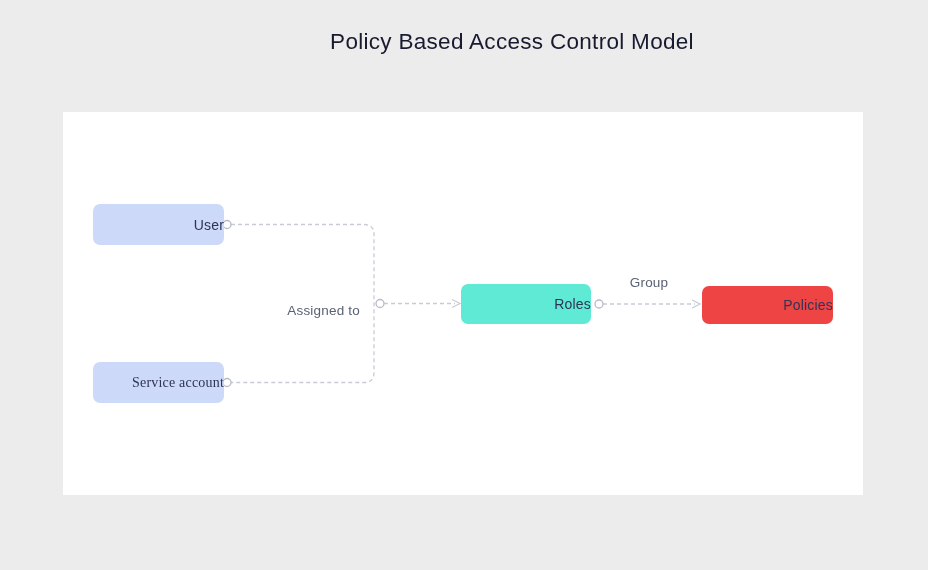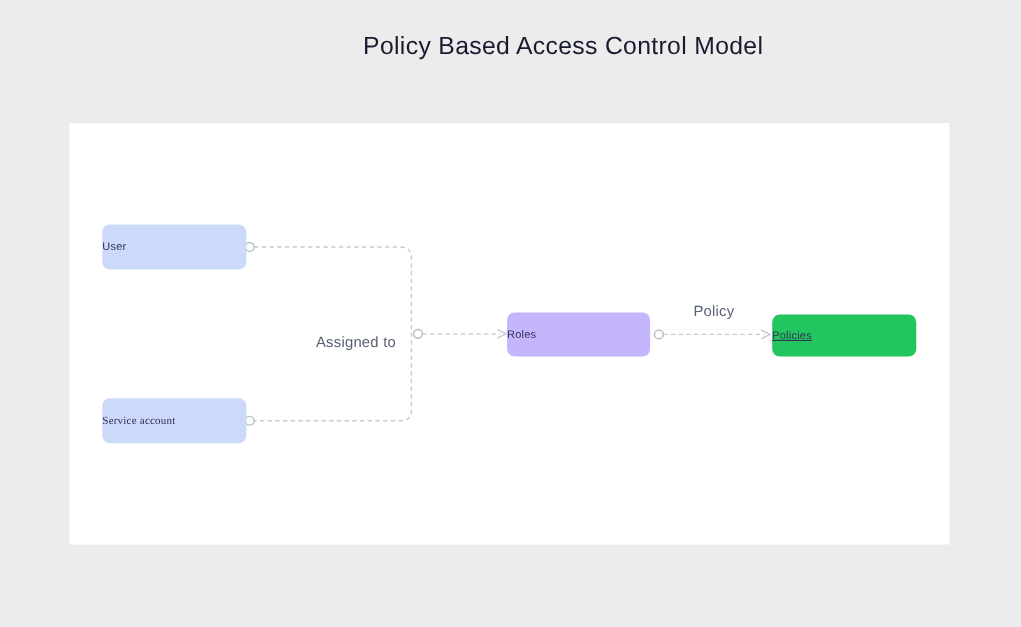--- a/index.html
+++ b/index.html
@@ -55,23 +55,23 @@
   .port{
     stroke:var(--port-stroke);
     stroke-width:1.3;
     fill:#ffffff;
     stroke-dasharray:none;
   }
   .node{
     position:absolute;
     display:flex;
     align-items:center;
-    justify-content:flex-start;
+    justify-content:flex-end;
     border-radius:7px;
-    font-size:10px;
+    font-size:14px;
     font-weight:500;
     color:var(--node-text);
     letter-spacing:0.2px;
   }
   .node-user{left:93px;top:204px;width:131px;height:41px;}
   .node-service{left:93px;top:362px;width:131px;height:41px;font-family:Liberation Serif, serif;}
   .node-roles{left:461px;top:284px;width:130px;height:40px;}
   .node-policies{left:702px;top:286px;width:131px;height:38px;}
   .edge-label{
     position:absolute;
@@ -106,22 +106,22 @@
 </svg>
 
 <div class="node node-user" style="background: rgb(205, 217, 249);">
   <span>User</span>
 </div>
 
 <div class="node node-service" style="background: rgb(205, 217, 249);">
   <span>Service account</span>
 </div>
 
-<div class="node node-roles" style="background: #c4b5fd;">
+<div class="node node-roles" style="background: #5eead4;">
   <span>Roles</span>
 </div>
 
-<div class="node node-policies" style="background: #22c55e; text-decoration: underline;">
+<div class="node node-policies" style="background: #ef4444;">
   <span>Policies</span>
 </div>
 
 <div class="edge-label label-assigned">Assigned to</div>
-<div class="edge-label label-group">Policy</div>
+<div class="edge-label label-group">Group</div>
 
 </body></html>

